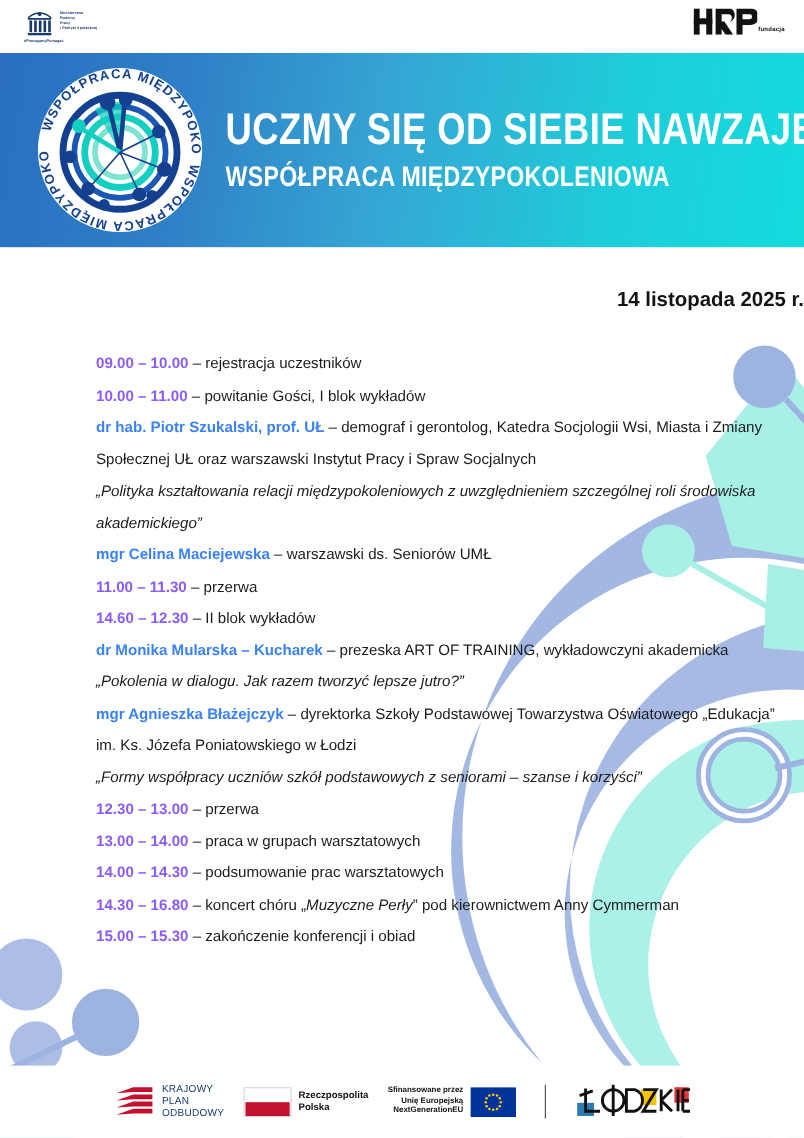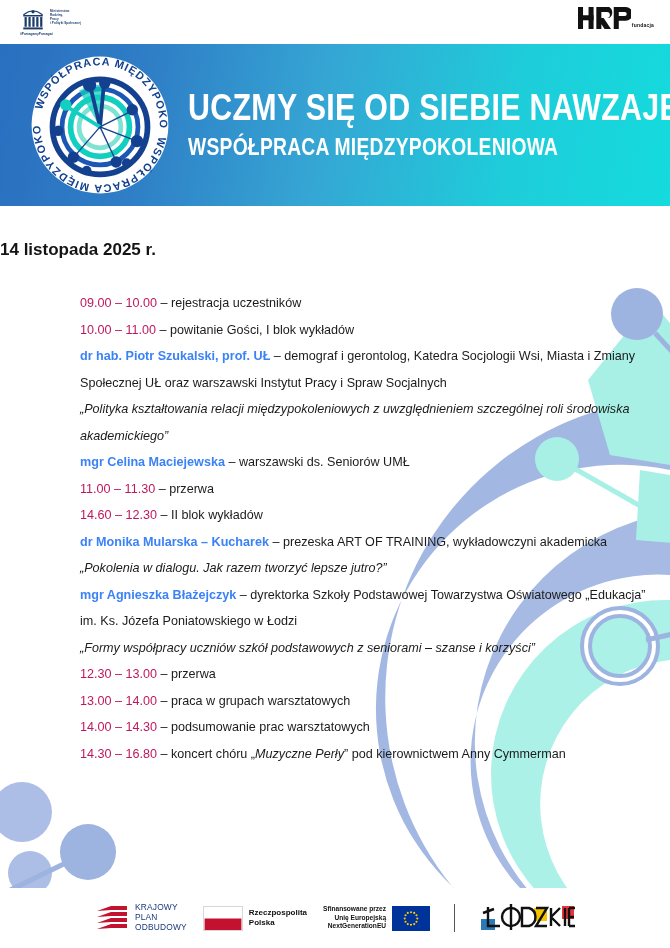--- a/index.html
+++ b/index.html
@@ -79,39 +79,39 @@
     transform-origin: left center;
     white-space: nowrap;
   }
 
   
   .deco { position: absolute; inset: 0; z-index: 1; pointer-events: none; }
 
   
   .date {
     position: absolute; top: 240px; left: 0; width: 670px;
-    text-align: left;
+    text-align: right;
     font-size: 17px; font-weight: 700; color: #141414;
     z-index: 4;
   }
 
   
   .program {
     position: absolute; top: 290px; left: 80px;
     width: 578px;
     z-index: 4;
   }
   .line {
     font-size: 12.6px;
     line-height: 26.5px;
     color: #1b1b1b;
     white-space: nowrap;
   }
   .line.wrapline { white-space: normal; }
-  .t { color: #be185d; font-weight: 400; }
+  .t { color: #8b5cf6; font-weight: 700; }
   .spk { color: #3b82f6; font-weight: 600; }
   .it { font-style: italic; }
 
   
   .footer {
     position: absolute; bottom: 0; left: 0;
     width: 670px; height: 60px;
     background: #ffffff;
     display: flex; align-items: center; justify-content: center;
     gap: 16px;
@@ -253,20 +253,21 @@
       <div class="line"><span class="t">11.00 – 11.30</span><span> – przerwa</span></div>
       <div class="line"><span class="t">14.60 – 12.30</span><span> – II blok wykładów</span></div>
       <div class="line wrapline"><span class="spk">dr Monika Mularska – Kucharek</span><span> – prezeska  ART OF TRAINING, wykładowczyni akademicka</span></div>
       <div class="line wrapline"><span class="it">„Pokolenia w dialogu. Jak razem tworzyć lepsze jutro?”</span></div>
       <div class="line wrapline"><span class="spk">mgr Agnieszka Błażejczyk</span><span> – dyrektorka Szkoły Podstawowej Towarzystwa Oświatowego „Edukacja” im. Ks. Józefa Poniatowskiego w Łodzi</span></div>
       <div class="line wrapline"><span class="it">„Formy współpracy uczniów szkół podstawowych z seniorami – szanse i korzyści”</span></div>
       <div class="line"><span class="t">12.30 – 13.00</span><span> – przerwa</span></div>
       <div class="line"><span class="t">13.00 – 14.00</span><span> – praca w grupach warsztatowych</span></div>
       <div class="line"><span class="t">14.00 – 14.30</span><span> – podsumowanie prac warsztatowych</span></div>
       <div class="line"><span class="t">14.30 – 16.80</span><span> – koncert chóru „</span><span class="it">Muzyczne Perły</span><span>” pod kierownictwem Anny Cymmerman</span></div>
+      <div class="line"><span class="t">15.00 – 15.30</span><span> – zakończenie konferencji i obiad</span></div>
     </div>
 
   <div class="footer">
     <div class="f-item">
       <svg width="34" height="30" viewBox="0 0 34 30">
         <path d="M2 8 L16 3 L32 3 L32 7 L16 7 Z" fill="#c3122f"></path>
         <path d="M2 14 L16 9 L32 9 L32 13 L16 13 Z" fill="#c3122f"></path>
         <path d="M2 20 L16 15 L32 15 L32 19 L16 19 Z" fill="#c3122f"></path>
         <path d="M2 26 L16 21 L32 21 L32 25 L16 25 Z" fill="#c3122f"></path>
       </svg>

